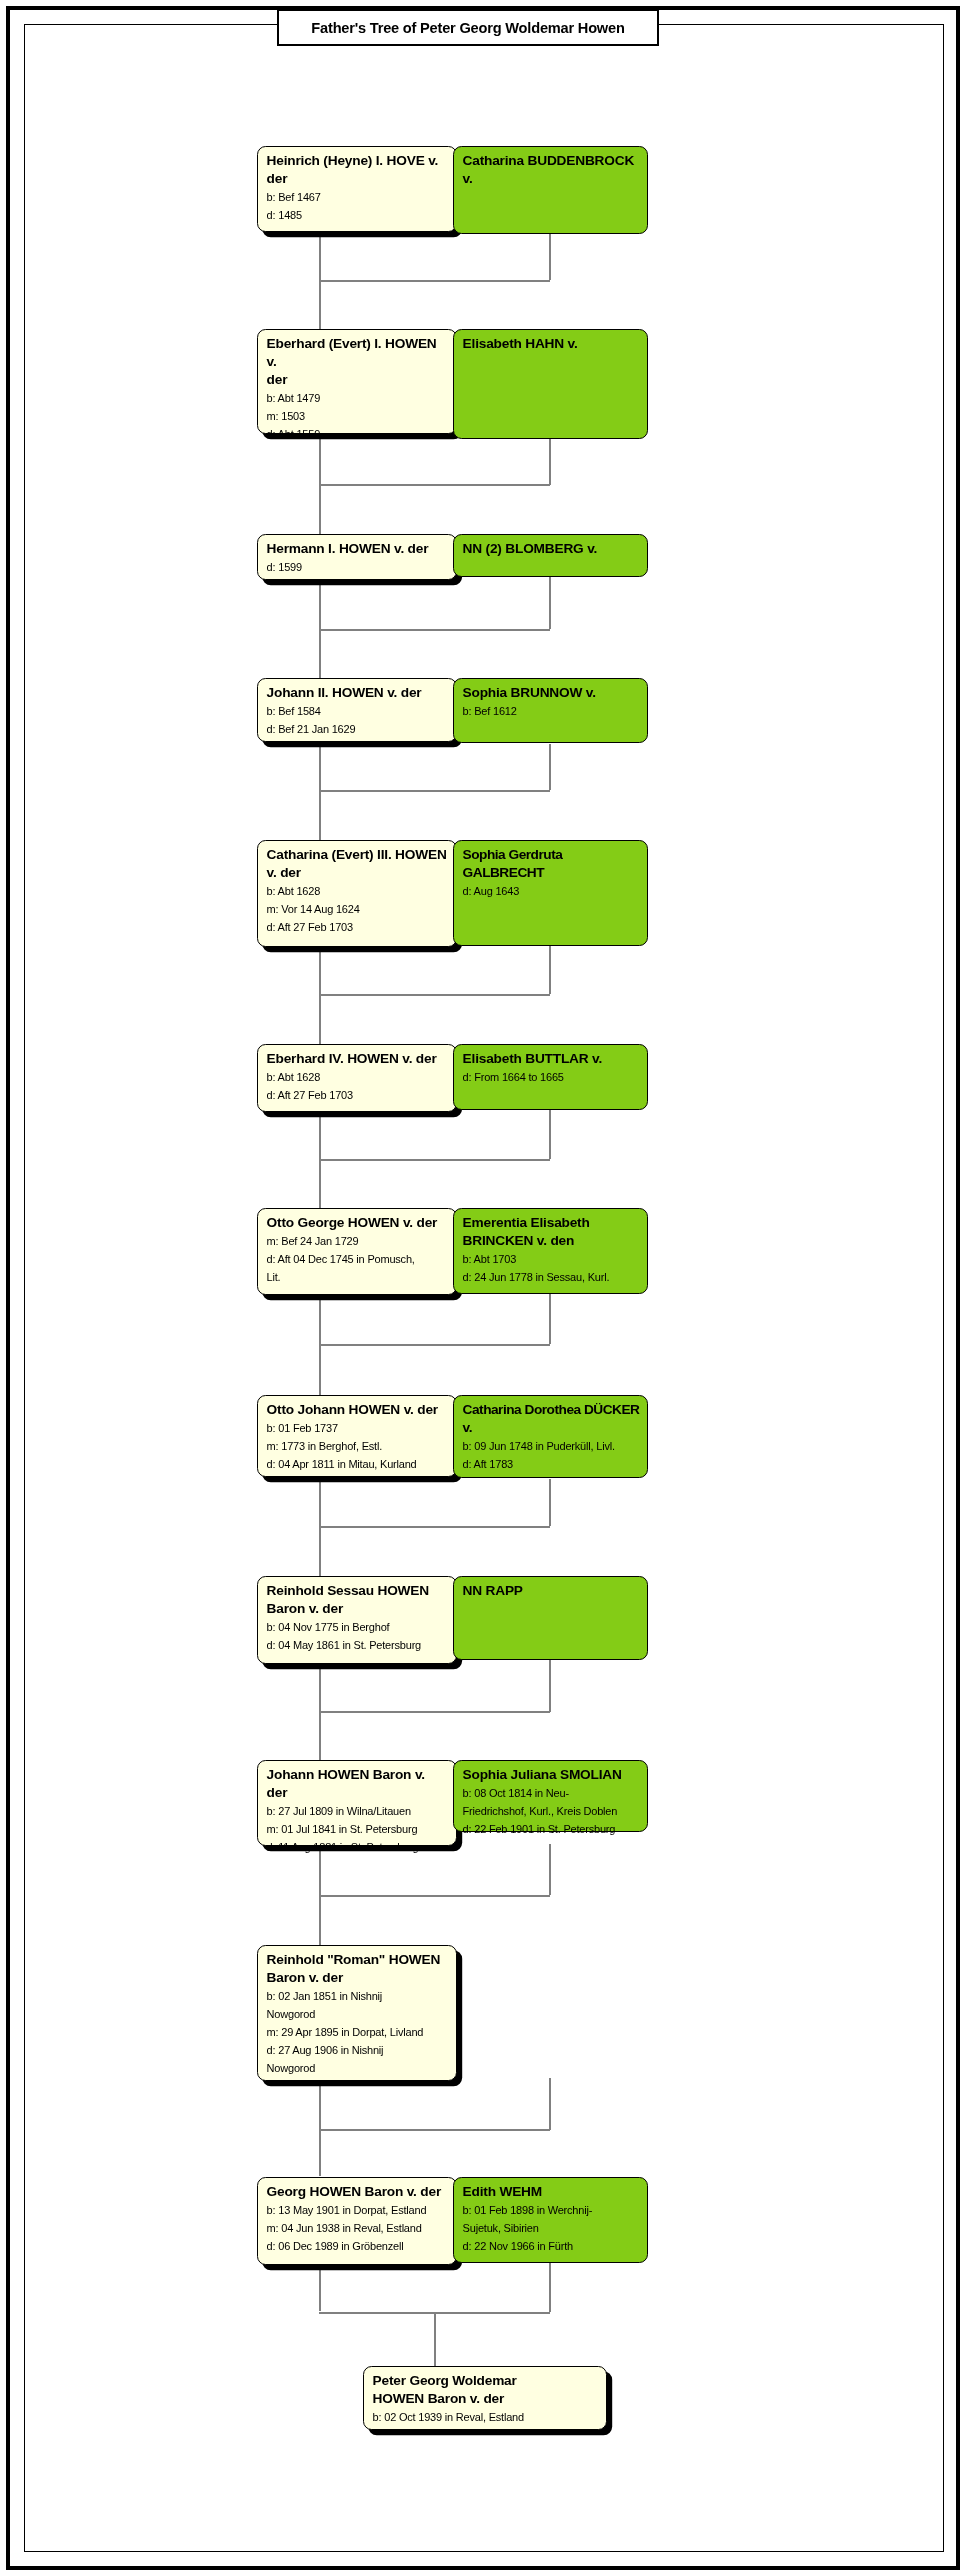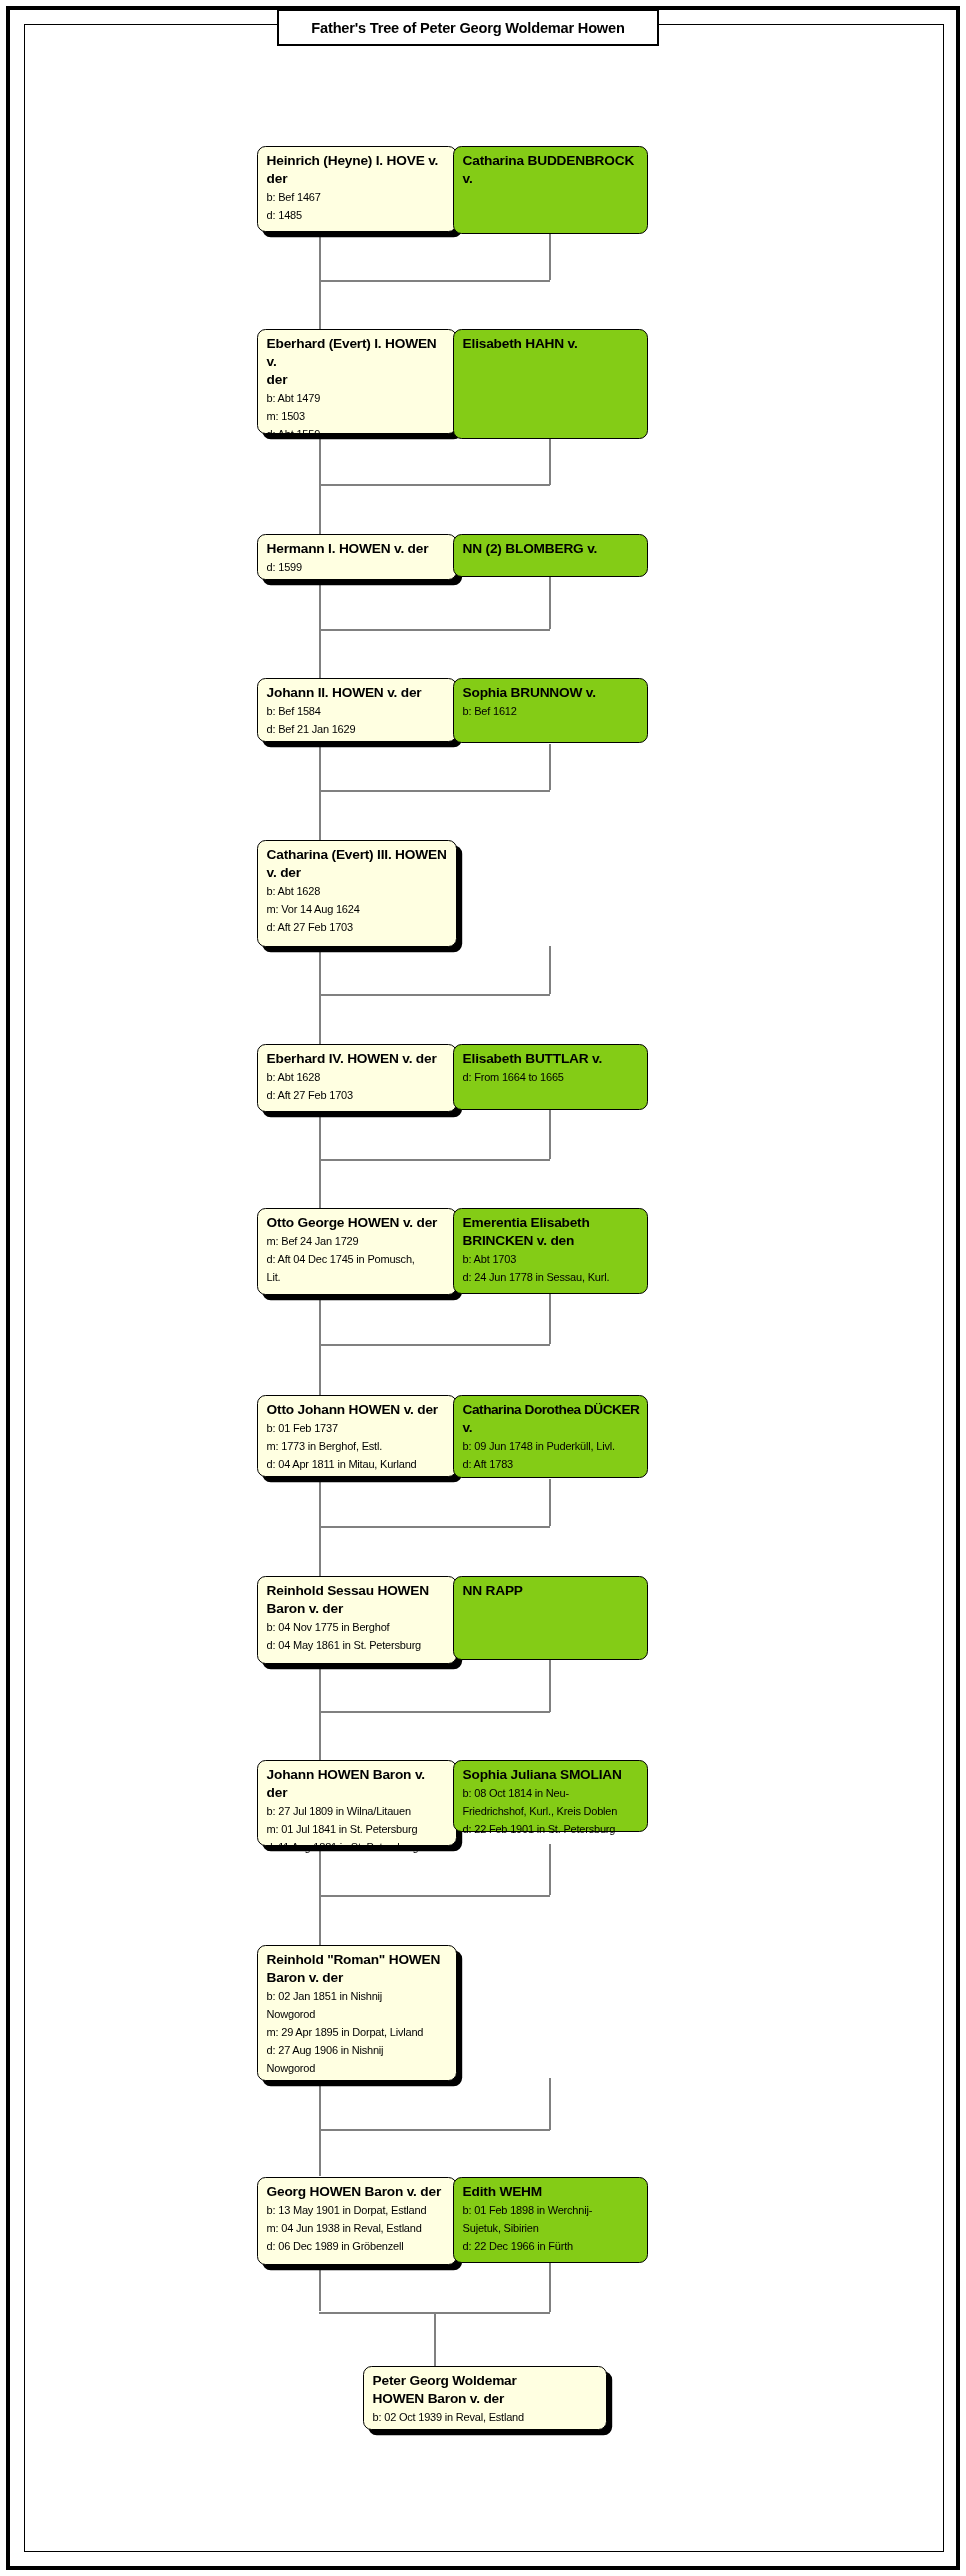--- a/index.html
+++ b/index.html
@@ -129,20 +129,24 @@
     <div class="pdetail">b: Bef 1612</div>
   </div>
 
   <div class="pbox father" style="top:840px;height:107px">
     <div class="pname">Catharina (Evert) III. HOWEN
 v. der</div>
     <div class="pdetail">b: Abt 1628</div>
     <div class="pdetail">m: Vor 14 Aug 1624</div>
     <div class="pdetail">d: Aft 27 Feb 1703</div>
   </div>
+  <div class="pbox mother" style="top:840px;height:106px">
+    <div class="pname tight">Sophia Gerdruta GALBRECHT</div>
+    <div class="pdetail">d: Aug 1643</div>
+  </div>
 
   <div class="pbox father" style="top:1044px;height:68px">
     <div class="pname">Eberhard IV. HOWEN v. der</div>
     <div class="pdetail">b: Abt 1628</div>
     <div class="pdetail">d: Aft 27 Feb 1703</div>
   </div>
   <div class="pbox mother" style="top:1044px;height:66px">
     <div class="pname">Elisabeth BUTTLAR v.</div>
     <div class="pdetail">d: From 1664 to 1665</div>
   </div>
@@ -209,21 +213,21 @@
   <div class="pbox father" style="top:2177px;height:88px">
     <div class="pname">Georg HOWEN Baron v. der</div>
     <div class="pdetail">b: 13 May 1901 in Dorpat, Estland</div>
     <div class="pdetail">m: 04 Jun 1938 in Reval, Estland</div>
     <div class="pdetail">d: 06 Dec 1989 in Gröbenzell</div>
   </div>
   <div class="pbox mother" style="top:2177px;height:86px">
     <div class="pname">Edith WEHM</div>
     <div class="pdetail">b: 01 Feb 1898 in Werchnij-
 Sujetuk, Sibirien</div>
-    <div class="pdetail">d: 22 Dec 1966 in Fürth</div>
+    <div class="pdetail">d: 22 Nov 1966 in Fürth</div>
   </div>
 
   <div class="pbox child-box" style="top:2366px;height:64px">
     <div class="pname">Peter Georg Woldemar
 HOWEN Baron v. der</div>
     <div class="pdetail">b: 02 Oct 1939 in Reval, Estland</div>
   </div>
 </div>
 
 

